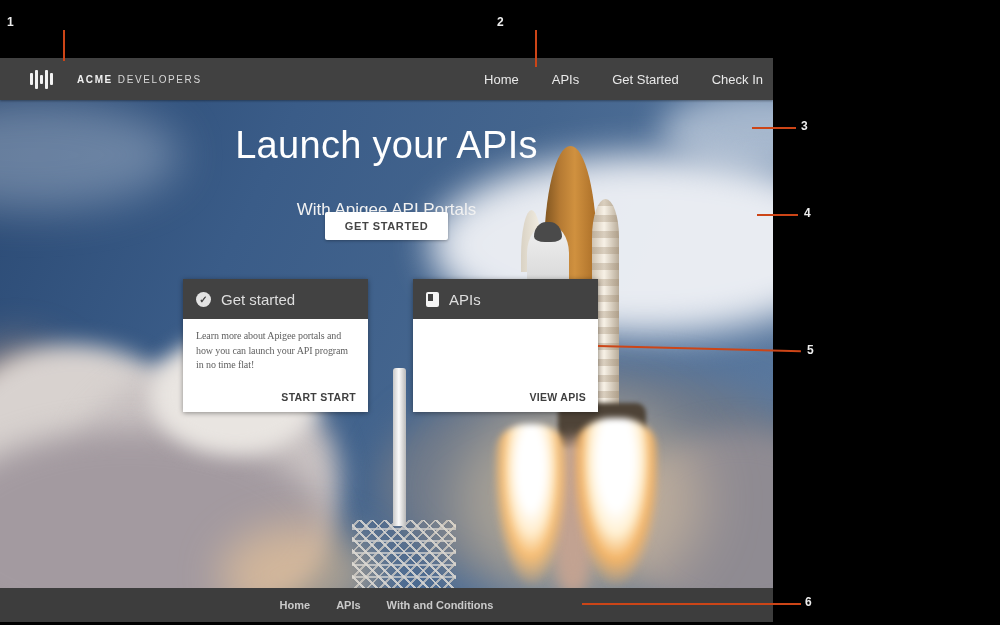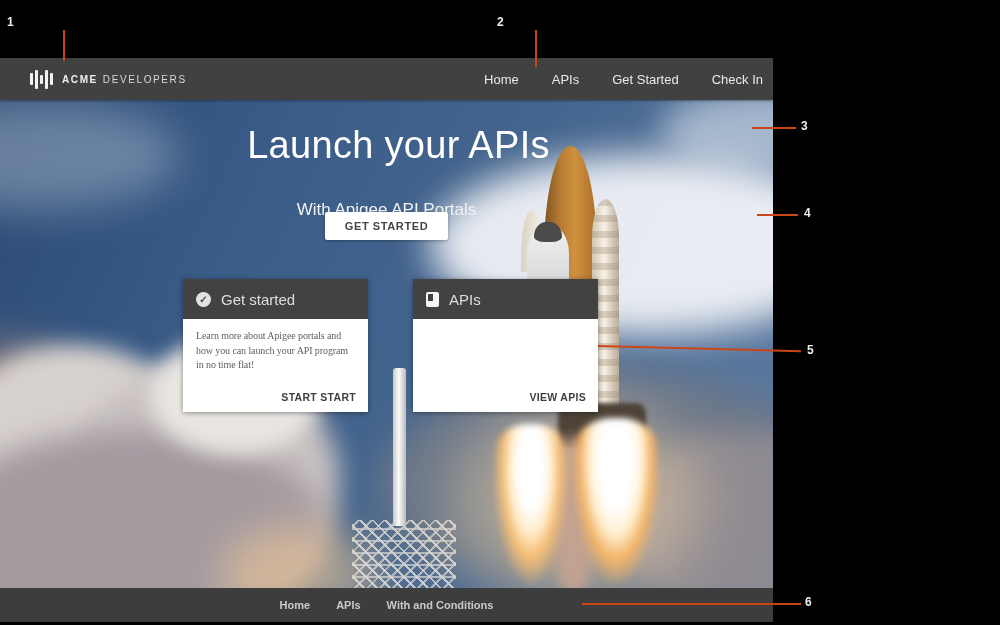--- a/index.html
+++ b/index.html
@@ -4,21 +4,21 @@
 <style>
   html,body{margin:0;padding:0;background:#000;}
   .stage{
     position:relative;width:1000px;height:625px;background:#000;overflow:hidden;
     font-family:"Liberation Sans",sans-serif;
   }
   
   .page{position:absolute;left:0;top:58px;width:773px;height:564px;background:#2c4c77;overflow:hidden;}
   
   .site-header{position:absolute;left:0;top:0;width:773px;height:42px;background:#414141;display:flex;align-items:center;z-index:6;box-shadow:0 1px 2px rgba(0,0,0,.35);}
-  .logo{display:flex;align-items:center;gap:9px;padding-left:30px;cursor:pointer;}
+  .logo{display:flex;align-items:center;gap:24px;padding-left:30px;cursor:pointer;}
   .eq{display:flex;align-items:center;gap:2px;height:20px;}
   .eq span{width:3px;background:#f2f2f2;border-radius:1px;display:block;}
   .eq .b1{height:12px}.eq .b2{height:19px}.eq .b3{height:9px}.eq .b4{height:19px}.eq .b5{height:12px}
   .brand{font-size:10px;letter-spacing:1.6px;color:#f0f0f0;white-space:nowrap;}
   .brand .bold{font-weight:bold;margin-right:5px;}
   .brand .light{font-weight:normal;color:#d8d8d8;}
   .main-nav{margin-left:auto;display:flex;align-items:center;gap:33px;padding-right:10px;}
   .main-nav a{color:#e9e9e9;font-size:13px;text-decoration:none;white-space:nowrap;cursor:pointer;}
   
   .hero{position:absolute;left:0;top:42px;width:773px;height:488px;overflow:hidden;}
@@ -53,21 +53,21 @@
   .orbiter-nose{left:534px;top:122px;width:28px;height:20px;background:#4a4a4a;border-radius:50% 50% 45% 45% / 85% 85% 30% 30%;}
   .engine-cluster{left:558px;top:303px;width:88px;height:46px;background:#4e4337;filter:blur(2px);border-radius:10px;}
   .flame-glow{left:452px;top:300px;width:250px;height:200px;background:rgba(255,222,170,.40);filter:blur(28px);border-radius:50%;}
   .plume{filter:blur(3px);border-radius:45% 45% 40% 40%/18% 18% 45% 45%;}
   .plume-left{left:494px;top:324px;width:74px;height:170px;
     background:radial-gradient(ellipse 52% 70% at 50% 26%,#ffffff 0 34%,#ffeccb 55%,#f6bd74 74%,rgba(246,189,116,0) 100%);}
   .plume-right{left:574px;top:318px;width:84px;height:176px;
     background:radial-gradient(ellipse 54% 72% at 50% 24%,#ffffff 0 38%,#fff0d2 58%,#f3b467 78%,rgba(243,180,103,0) 100%);}
   .smoke-column{left:553px;top:338px;width:40px;height:156px;background:#c2a291;filter:blur(7px);border-radius:40%;}
   
-  .hero-title{position:absolute;left:0;top:24px;width:100%;text-align:center;color:#fff;font-size:38px;font-weight:400;letter-spacing:.3px;margin:0;z-index:3;padding-left:12px;}
+  .hero-title{position:absolute;left:0;top:24px;width:100%;text-align:center;color:#fff;font-size:38px;font-weight:400;letter-spacing:.3px;margin:0;z-index:3;}
   .hero-subtitle{position:absolute;left:0;top:76px;width:100%;text-align:center;color:#f2f2f2;font-size:17px;font-weight:400;z-index:3;margin-top:24px;}
   .cta-row{position:absolute;left:0;top:112px;width:100%;text-align:center;z-index:3;}
   .cta-btn{display:inline-block;background:#fff;color:#454545;font-size:11px;font-weight:bold;letter-spacing:.6px;padding:8px 20px;border:none;border-radius:2px;cursor:pointer;box-shadow:0 1px 3px rgba(0,0,0,.3);font-family:"Liberation Sans",sans-serif;}
   
   .cards{position:absolute;left:0;top:179px;width:100%;z-index:4;}
   .card{position:absolute;width:185px;height:133px;background:#fff;box-shadow:0 1px 5px rgba(0,0,0,.4);}
   .card-1{left:183px;top:0;}
   .card-2{left:413px;top:0;}
   .card-header{height:40px;background:#424242;color:#dedede;display:flex;align-items:center;gap:10px;padding:0 13px;font-size:15px;}
   .icon-check{width:15px;height:15px;border-radius:50%;background:#e3e3e3;position:relative;flex:0 0 auto;}

